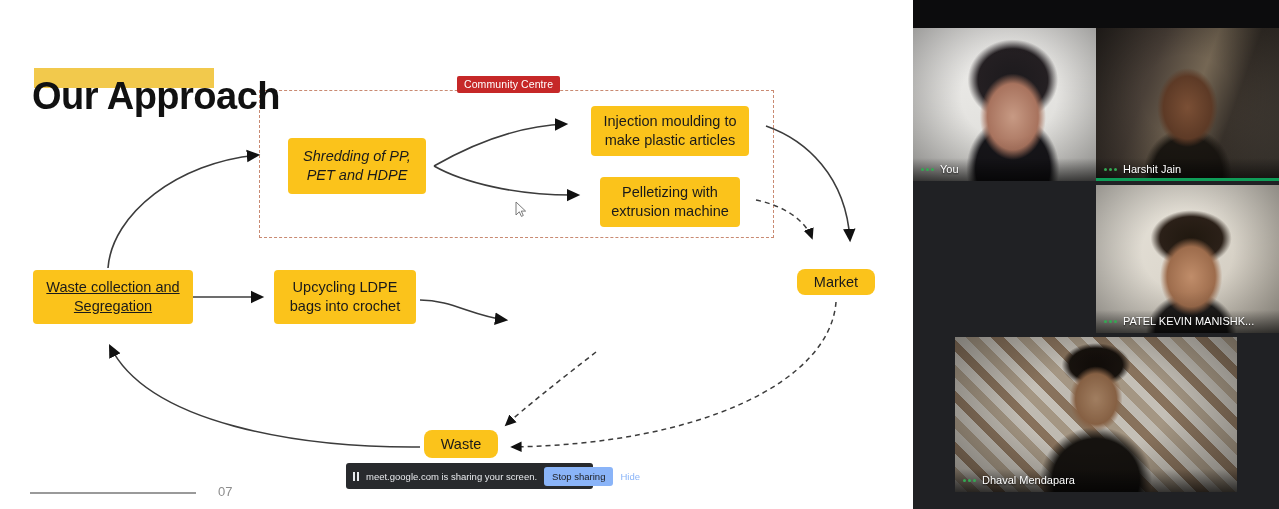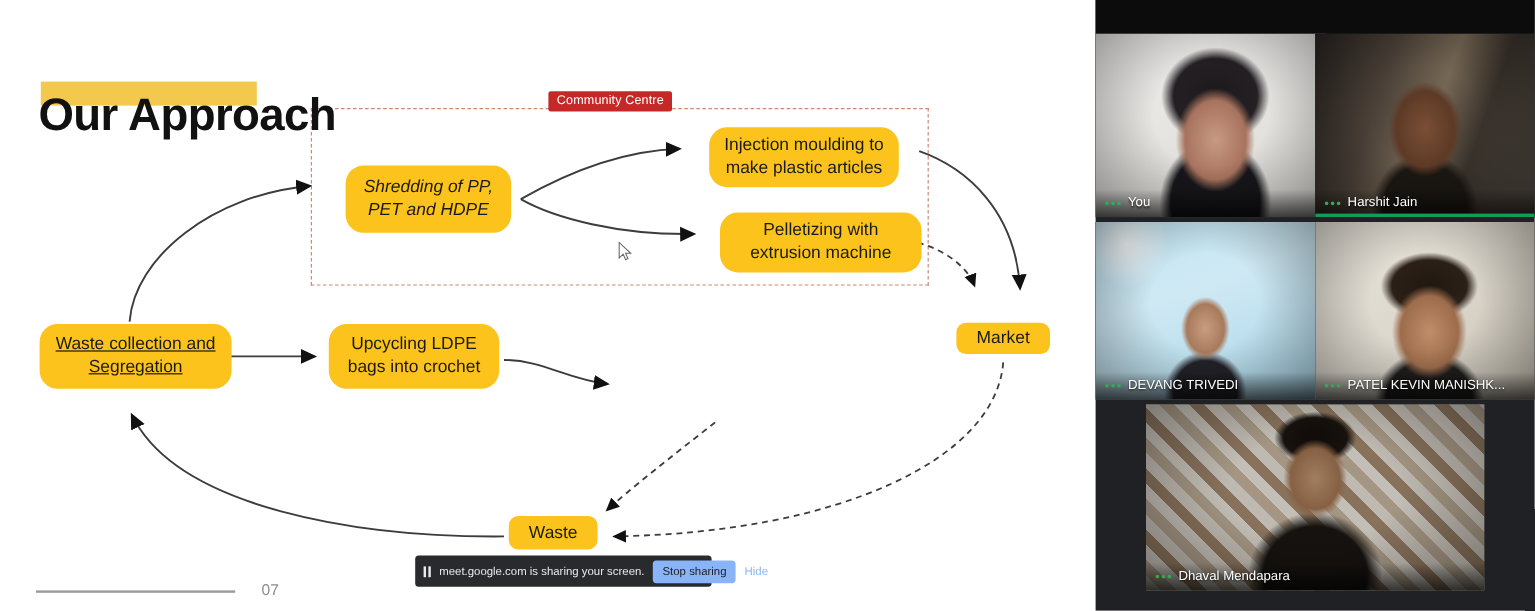--- a/index.html
+++ b/index.html
@@ -52,33 +52,33 @@
     border-radius: 2px;
     white-space: nowrap;
     line-height: 1.15;
     letter-spacing: 0.1px;
   }
 
   
   .node {
     position: absolute;
     background: #FBC31B;
-    border-radius: 15px;
+    border-radius: 4px;
     color: #1a1a1a;
     display: flex; align-items: center; justify-content: center;
     text-align: center;
     font-size: 14.5px;
     line-height: 1.28;
     padding: 6px 10px;
   }
   .node.pill { border-radius: 8px; font-size: 14.5px; }
 
   #n-shred      { left: 288px; top: 138px; width: 138px; height: 56px; font-style: italic; }
   #n-injection  { left: 591px; top: 106px; width: 158px; height: 50px; }
-  #n-pellet     { left: 600px; top: 177px; width: 168px; height: 50px; }
+  #n-pellet     { left: 600px; top: 177px; width: 140px; height: 50px; }
   #n-waste-coll { left: 33px;  top: 270px; width: 160px; height: 54px; text-decoration: underline; }
   #n-upcycle    { left: 274px; top: 270px; width: 142px; height: 54px; }
   #n-selling    { left: 520px; top: 293px; width: 185px; height: 54px; }
   #n-market     { left: 797px; top: 269px; width: 78px;  height: 26px; }
   #n-waste      { left: 424px; top: 430px; width: 74px;  height: 28px; }
 
   
   #arrows {
     position: absolute; left: 0; top: 0;
     width: 913px; height: 509px;
@@ -293,32 +293,20 @@
         <span class="mic-dots">
             <i></i>
             <i></i>
             <i></i>
           </span>
         <span class="pname">Harshit Jain</span>
       </div>
       <div class="speaking-border"></div>
     </div>
 
-    <div class="tile" id="tile-devang">
-      <div class="vid bg-devang"></div>
-      <div class="vignette"></div>
-      <div class="namebar">
-        <span class="mic-dots">
-            <i></i>
-            <i></i>
-            <i></i>
-          </span>
-        <span class="pname">DEVANG TRIVEDI</span>
-      </div>
-    </div>
 
     <div class="tile" id="tile-kevin">
       <div class="vid bg-kevin"></div>
       <div class="vignette"></div>
       <div class="namebar">
         <span class="mic-dots">
             <i></i>
             <i></i>
             <i></i>
           </span>

